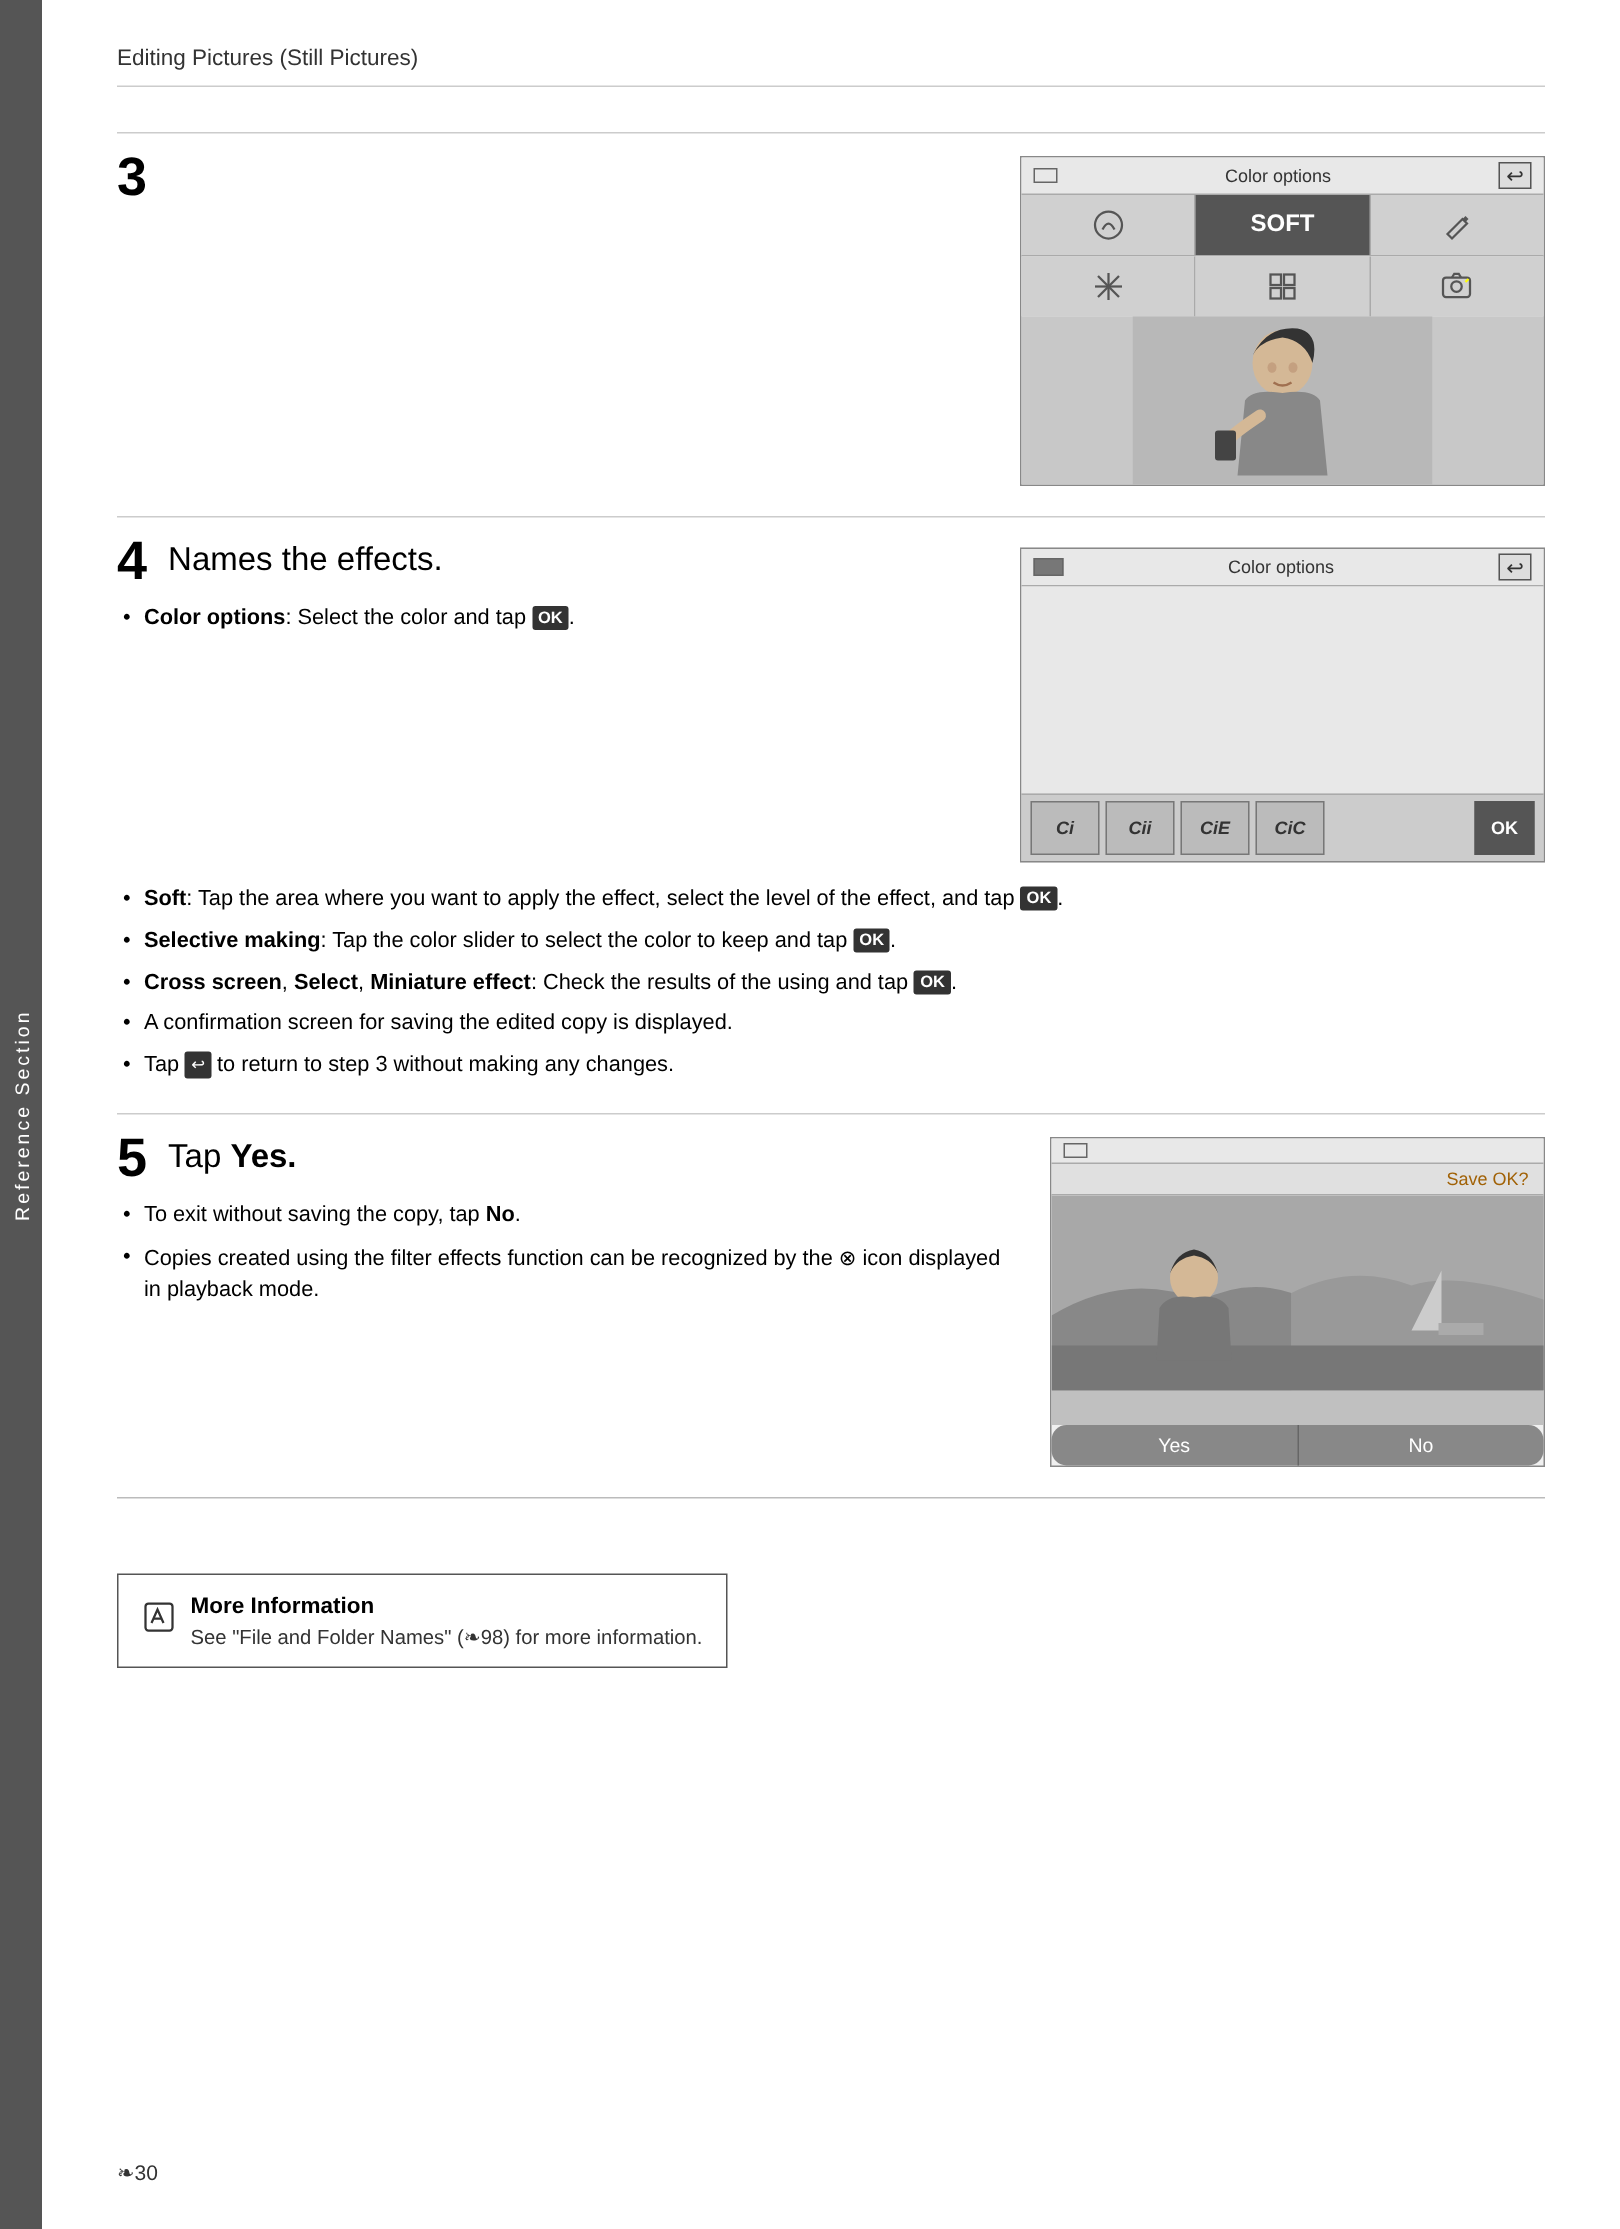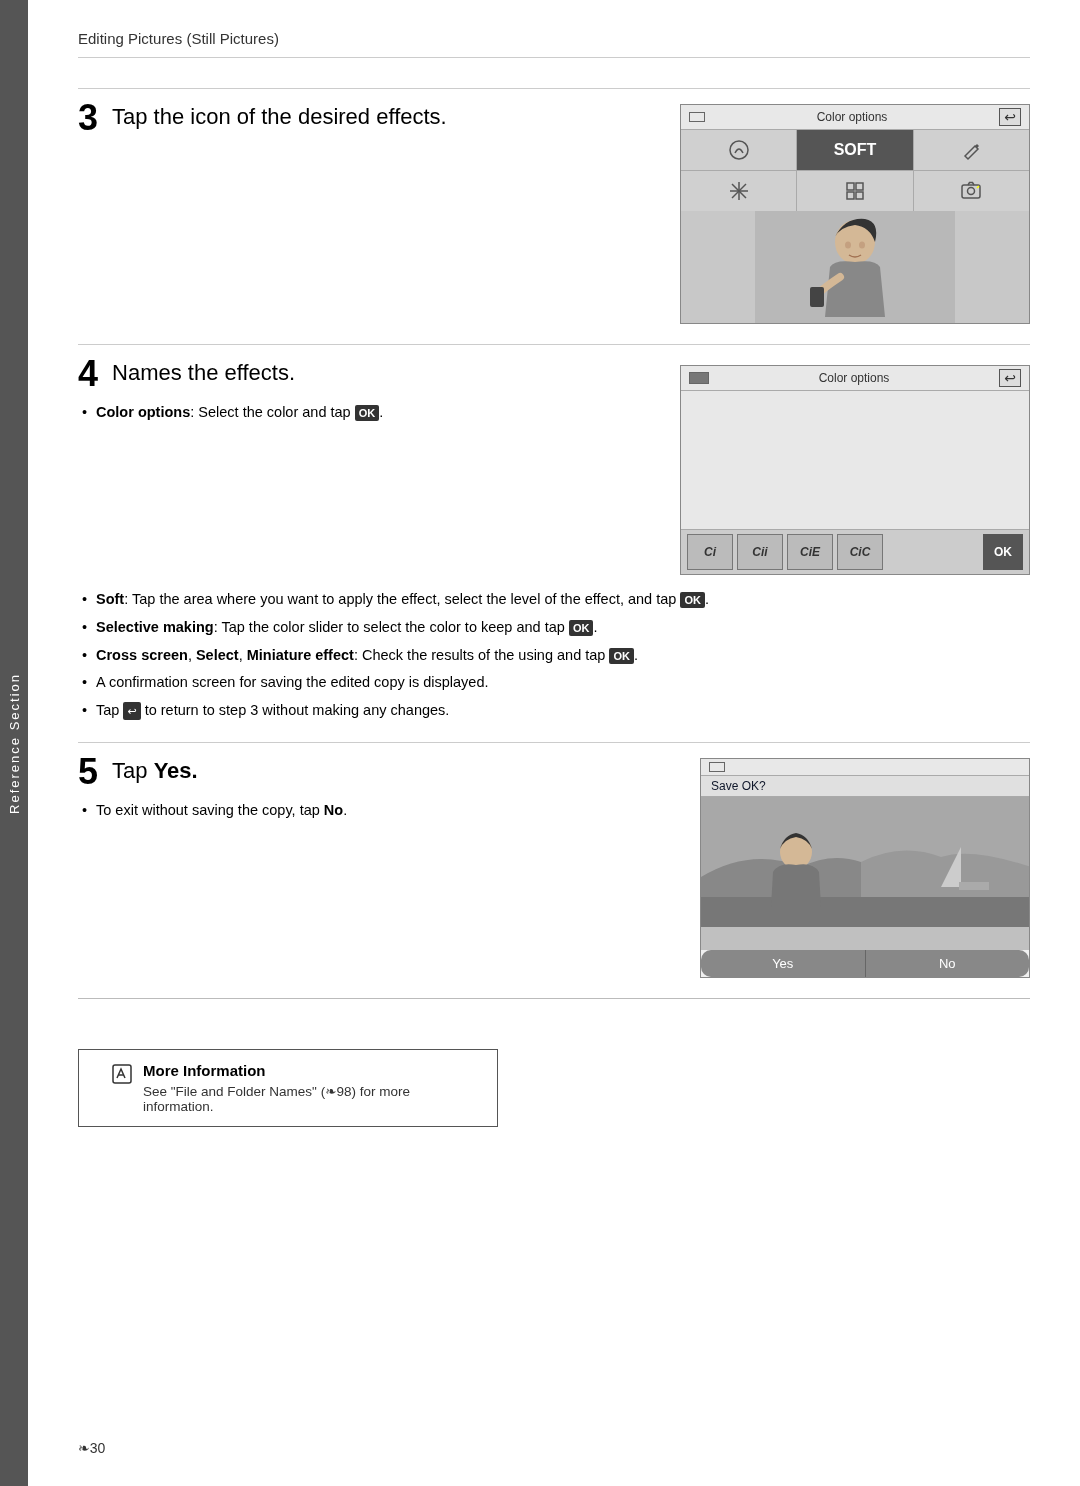--- a/index.html
+++ b/index.html
@@ -300,22 +300,22 @@
       min-height: 140px;
       position: relative;
       overflow: hidden;
     }
 
     .save-topbar {
       background: #e0e0e0;
       padding: 3px 10px;
       font-size: 12px;
       font-family: Arial, sans-serif;
-      color: #0f172a;
-      text-align: left;
+      color: #a16207;
+      text-align: right;
       border-bottom: 1px solid #aaa;
     }
 
     .save-buttons-bar {
       display: flex;
       background: #888;
       border-radius: 10px;
     }
 
     .save-btn {
@@ -333,24 +333,24 @@
     }
 
     .screen-flex {
       display: flex;
       flex-direction: column;
     }
 
     
     .more-info-box {
       border: 1.5px solid #555;
-      padding: 12px 32px;
+      padding: 12px 16px;
       margin-top: 30px;
       display: inline-flex;
-      align-items: flex-start;
+      align-items: center;
       gap: 10px;
       max-width: 420px;
     }
 
     .more-info-icon {
       font-size: 18px;
       margin-top: 1px;
     }
 
     .more-info-title {
@@ -426,21 +426,20 @@
     <div class="page-header">
       <span>Editing Pictures (Still Pictures)</span>
     </div>
 
     
     <div class="section">
       <div class="section-inner">
         <div class="section-text">
           <div class="step-title-container">
             <span class="step-number">3</span>
-            <span class="step-title">Tap the icon of the desired effects.</span>
           </div>
         </div>
 
         <div class="section-image">
           <div class="camera-screen soft-screen screen-flex">
 
             <div class="screen-topbar">
               <span class="screen-topbar-left"></span>
               <span class="screen-topbar-title">Color options</span>
               <div class="screen-topbar-back">
@@ -579,20 +578,23 @@
       <div class="section5-layout">
         <div class="section5-text">
           <div class="step-title-container">
             <span class="step-number">5</span>
             <span class="step-title">Tap </span><span class="step-title step-title-bold">Yes.</span>
           </div>
           <ul class="bullet-list">
             <li>
               <span>To exit without saving the copy, tap </span><strong>No</strong><span>.</span>
             </li>
+            <li>
+              <span>Copies created using the filter effects function can be recognized by the </span><span style="font-size:14px;">⊗</span><span> icon displayed in playback mode.</span>
+            </li>
           </ul>
         </div>
 
         <div class="section5-image">
           <div class="camera-screen save-screen screen-flex">
             <div class="screen-topbar">
               <span class="screen-topbar-left" style="width:16px;height:10px;border:1.5px solid #666;"></span>
               <span style="flex:1;"></span>
               <span style="width:16px;"></span>
             </div>

